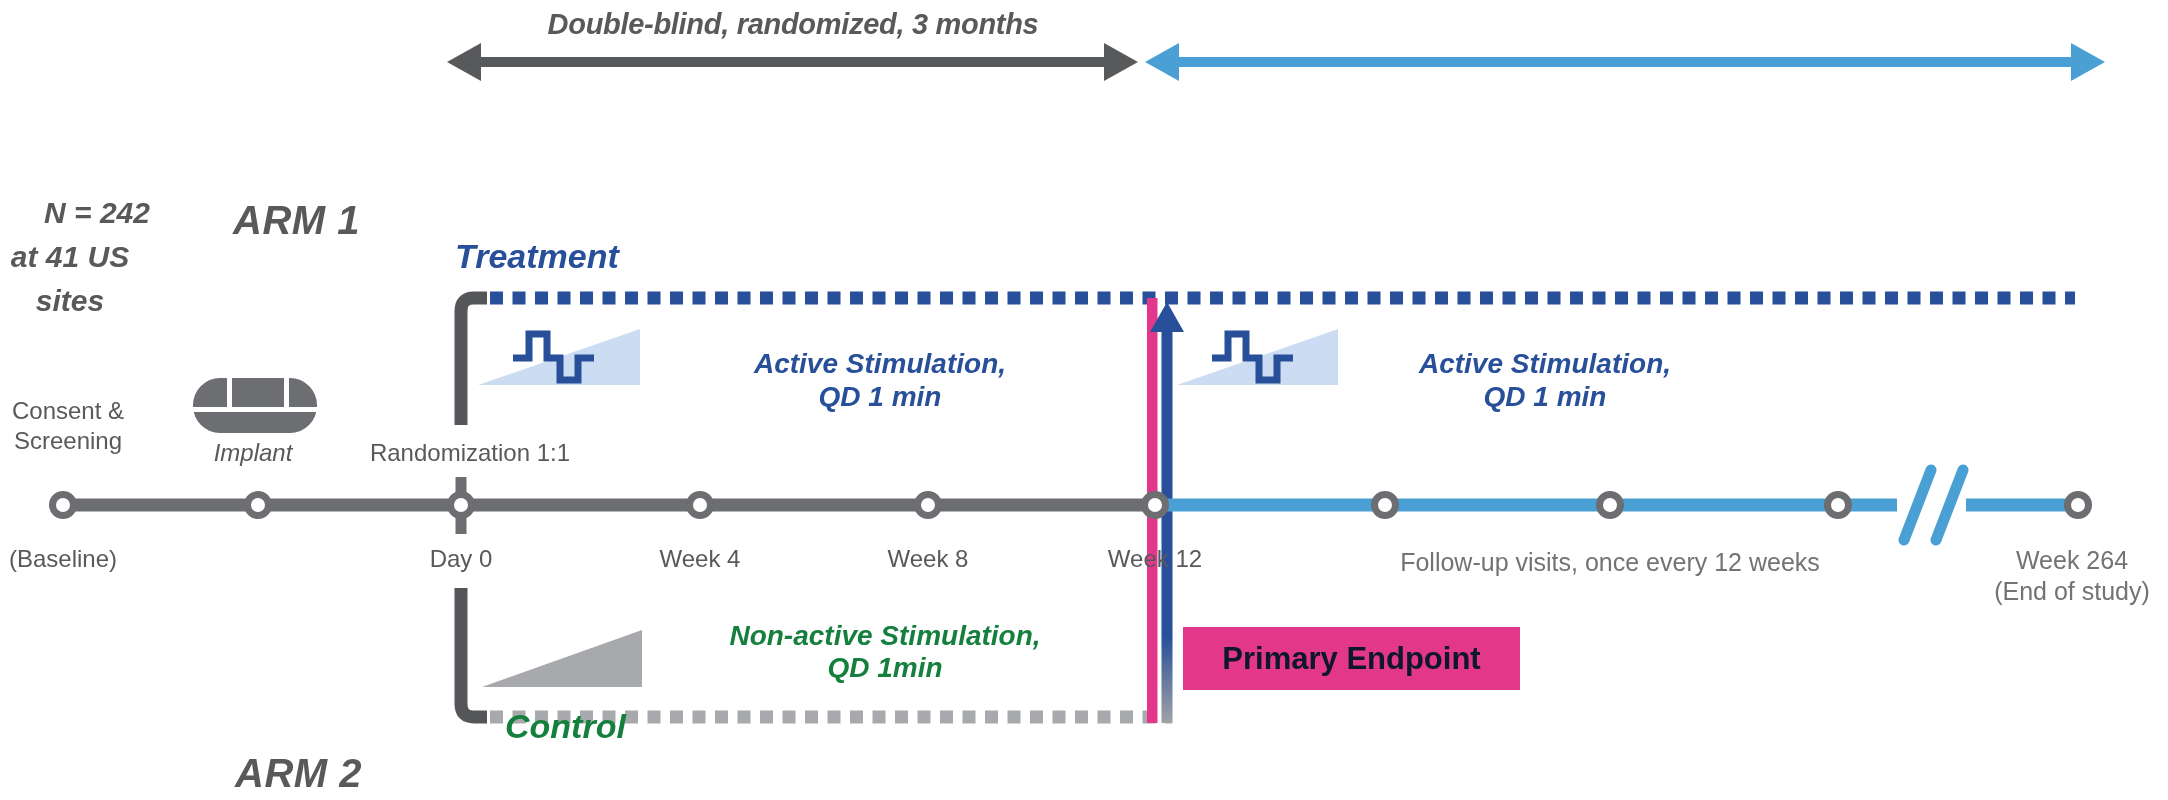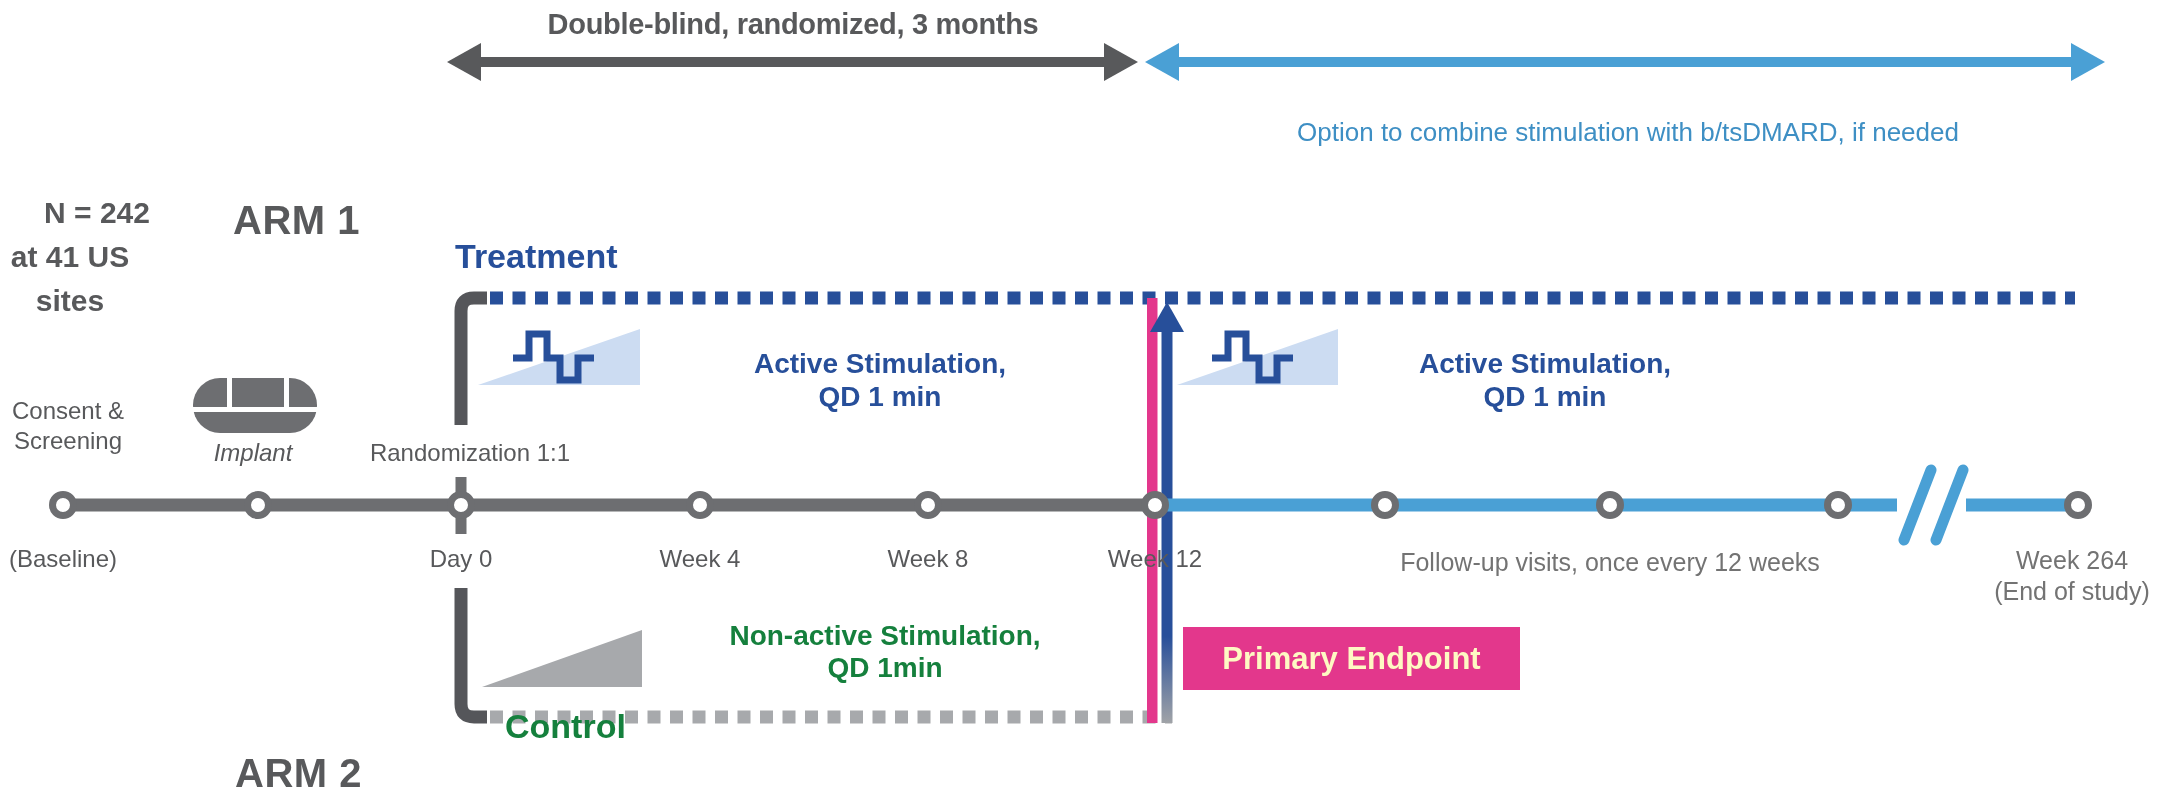--- a/index.html
+++ b/index.html
@@ -3,38 +3,38 @@
 <meta charset="utf-8">
 <style>
   html,body{margin:0;padding:0;background:#fff;}
   .canvas{
     position:relative;width:2168px;height:800px;background:#fff;overflow:hidden;
     font-family:"Liberation Sans","DejaVu Sans",sans-serif;
   }
   .art{position:absolute;left:0;top:0;}
   .txt{position:absolute;white-space:nowrap;transform:translateX(-50%);line-height:1.12;}
   .txt.left{transform:none;}
-  .b{font-weight:bold;}
+  .b{font-weight:bold;font-style:italic;}
   .c-dark{color:#58595b;}
   .c-navy{color:#274f9a;}
   .c-navy2{color:#737373;}
   .c-blue{color:#3e8fc4;}
   .c-gray{color:#15803d;}
   .f29{font-size:29px;letter-spacing:-0.3px;}
   .f26{font-size:26px;}
   .f30{font-size:30px;}
   .f40{font-size:40px;letter-spacing:0.5px;}
   .f34{font-size:34px;}
   .f28{font-size:28px;}
   .f24{font-size:24px;}
   .f25{font-size:25px;}
   .endpoint-box{
     position:absolute;left:1183px;top:627px;width:337px;height:63px;
     background:#e3378c;display:flex;align-items:center;justify-content:center;
-    color:#fef9c3;font-weight:bold;font-size:31px;
+    color:#0f172a;font-weight:bold;font-size:31px;
   }
 </style>
 </head>
 <body>
 
 <div class="canvas">
 
   <svg class="art" width="2168" height="800" viewBox="0 0 2168 800">
     <defs>
       <linearGradient id="navyFade" x1="0" y1="0" x2="0" y2="1">
@@ -109,21 +109,20 @@
       <circle cx="928" cy="505" r="10.5"></circle>
       <circle cx="1155" cy="505" r="10.5"></circle>
       <circle cx="1385" cy="505" r="10.5"></circle>
       <circle cx="1610" cy="505" r="10.5"></circle>
       <circle cx="1838" cy="505" r="10.5"></circle>
       <circle cx="2078" cy="505" r="10.5"></circle>
     </g>
   </svg>
 
   <div class="txt b f29 c-dark" style="left:793px;top:8px;">Double-blind, randomized, 3 months</div>
-  <div class="txt f26 c-blue" style="left:1628px;top:118px;">Option to combine stimulation with b/tsDMARD, if needed</div>
 
   <div class="txt b f30 c-dark" style="left:64px;top:196px;margin-left:33px;">N = 242</div>
   <div class="txt b f30 c-dark" style="left:70px;top:240px;">at 41 US</div>
   <div class="txt b f30 c-dark" style="left:70px;top:284px;">sites</div>
 
   <div class="txt left b f40 c-dark" style="left:233px;top:198px;">ARM 1</div>
   <div class="txt left b f34 c-navy" style="left:455px;top:237px;">Treatment</div>
   <div class="txt left b f40 c-dark" style="left:235px;top:751px;">ARM 2</div>
   <div class="txt left b f34 c-gray" style="left:505px;top:707px;">Control</div>
 

